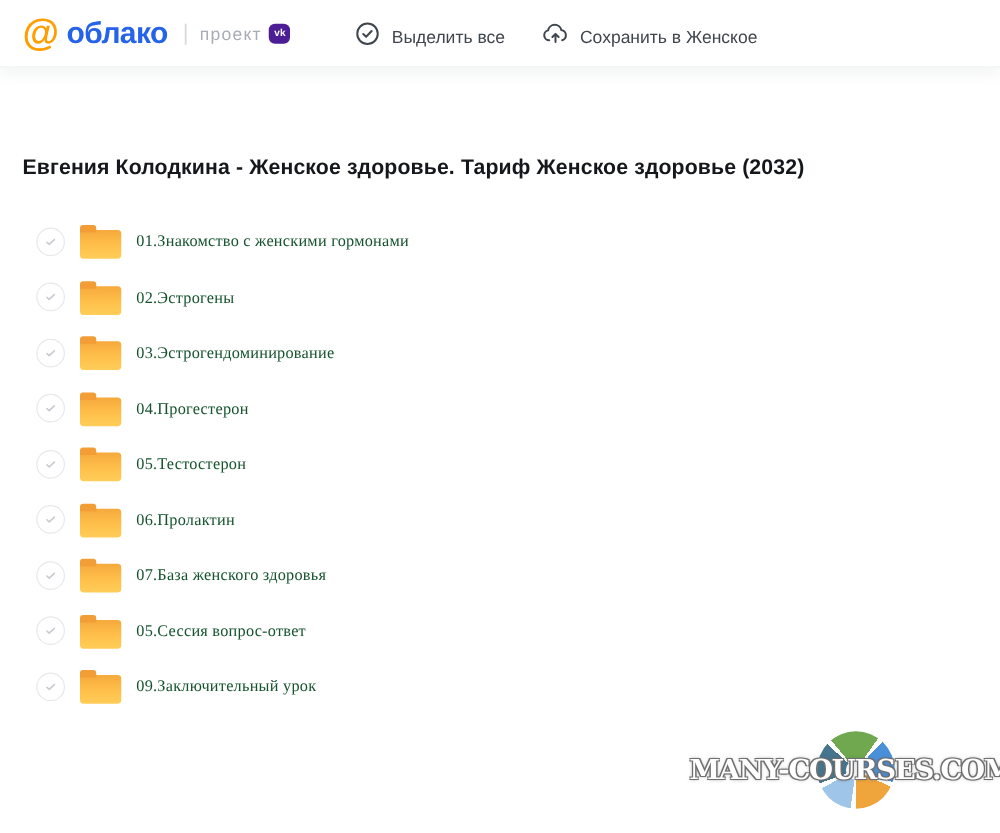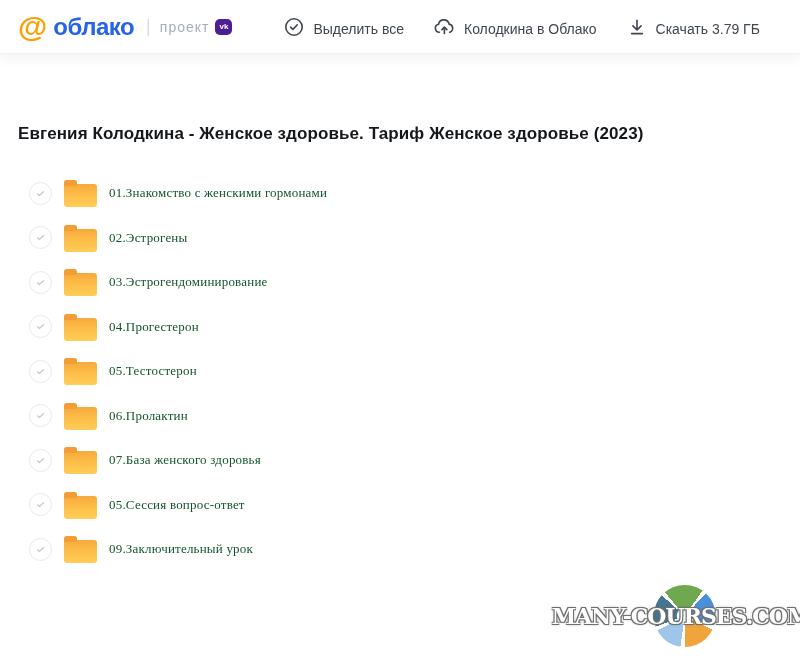--- a/index.html
+++ b/index.html
@@ -211,37 +211,28 @@
       <span>Выделить все</span>
     </button>
 
     <button class="action-btn">
       <span>
         <svg width="21" height="20" viewBox="0 0 21 20" fill="none">
           <path d="M5.4 15.2a4 4 0 0 1-.9-7.9 5.4 5.4 0 0 1 10.6-.2 4.15 4.15 0 0 1 .6 8.1" stroke="#3f464e" stroke-width="1.6" stroke-linecap="round" fill="none"></path>
           <path d="M10.4 16.6v-6.2M7.9 12.6l2.5-2.5 2.5 2.5" stroke="#3f464e" stroke-width="1.6" stroke-linecap="round" stroke-linejoin="round" fill="none"></path>
         </svg>
       </span>
-      <span>Колодкина в Облако</span>
+      <span>Сохранить в Женское</span>
     </button>
 
-    <button class="action-btn">
-      <span>
-        <svg width="20" height="20" viewBox="0 0 20 20" fill="none">
-          <path d="M10 3.2v9.4M5.9 8.9l4.1 4.1 4.1-4.1" stroke="#3f464e" stroke-width="1.6" stroke-linecap="round" stroke-linejoin="round" fill="none"></path>
-          <path d="M4.6 16.6h10.8" stroke="#3f464e" stroke-width="1.6" stroke-linecap="round"></path>
-        </svg>
-      </span>
-      <span>Скачать 3.79 ГБ</span>
-    </button>
   </div>
 </div>
 
 <div class="main">
-  <h1 class="page-title">Евгения Колодкина - Женское здоровье. Тариф Женское здоровье (2023)</h1>
+  <h1 class="page-title">Евгения Колодкина - Женское здоровье. Тариф Женское здоровье (2032)</h1>
   <div class="file-list">
   <div class="file-row">
     <span class="row-check">
       <svg width="13" height="13" viewBox="0 0 24 24">
         <path d="M6.5 12.6l3.4 3.2L17.5 8.6" stroke="#c6ccd2" stroke-width="2.4" fill="none" stroke-linecap="round" stroke-linejoin="round"></path>
       </svg>
     </span>
     <span class="icon-slot">
       <span class="glyph folder"></span>
     </span>

